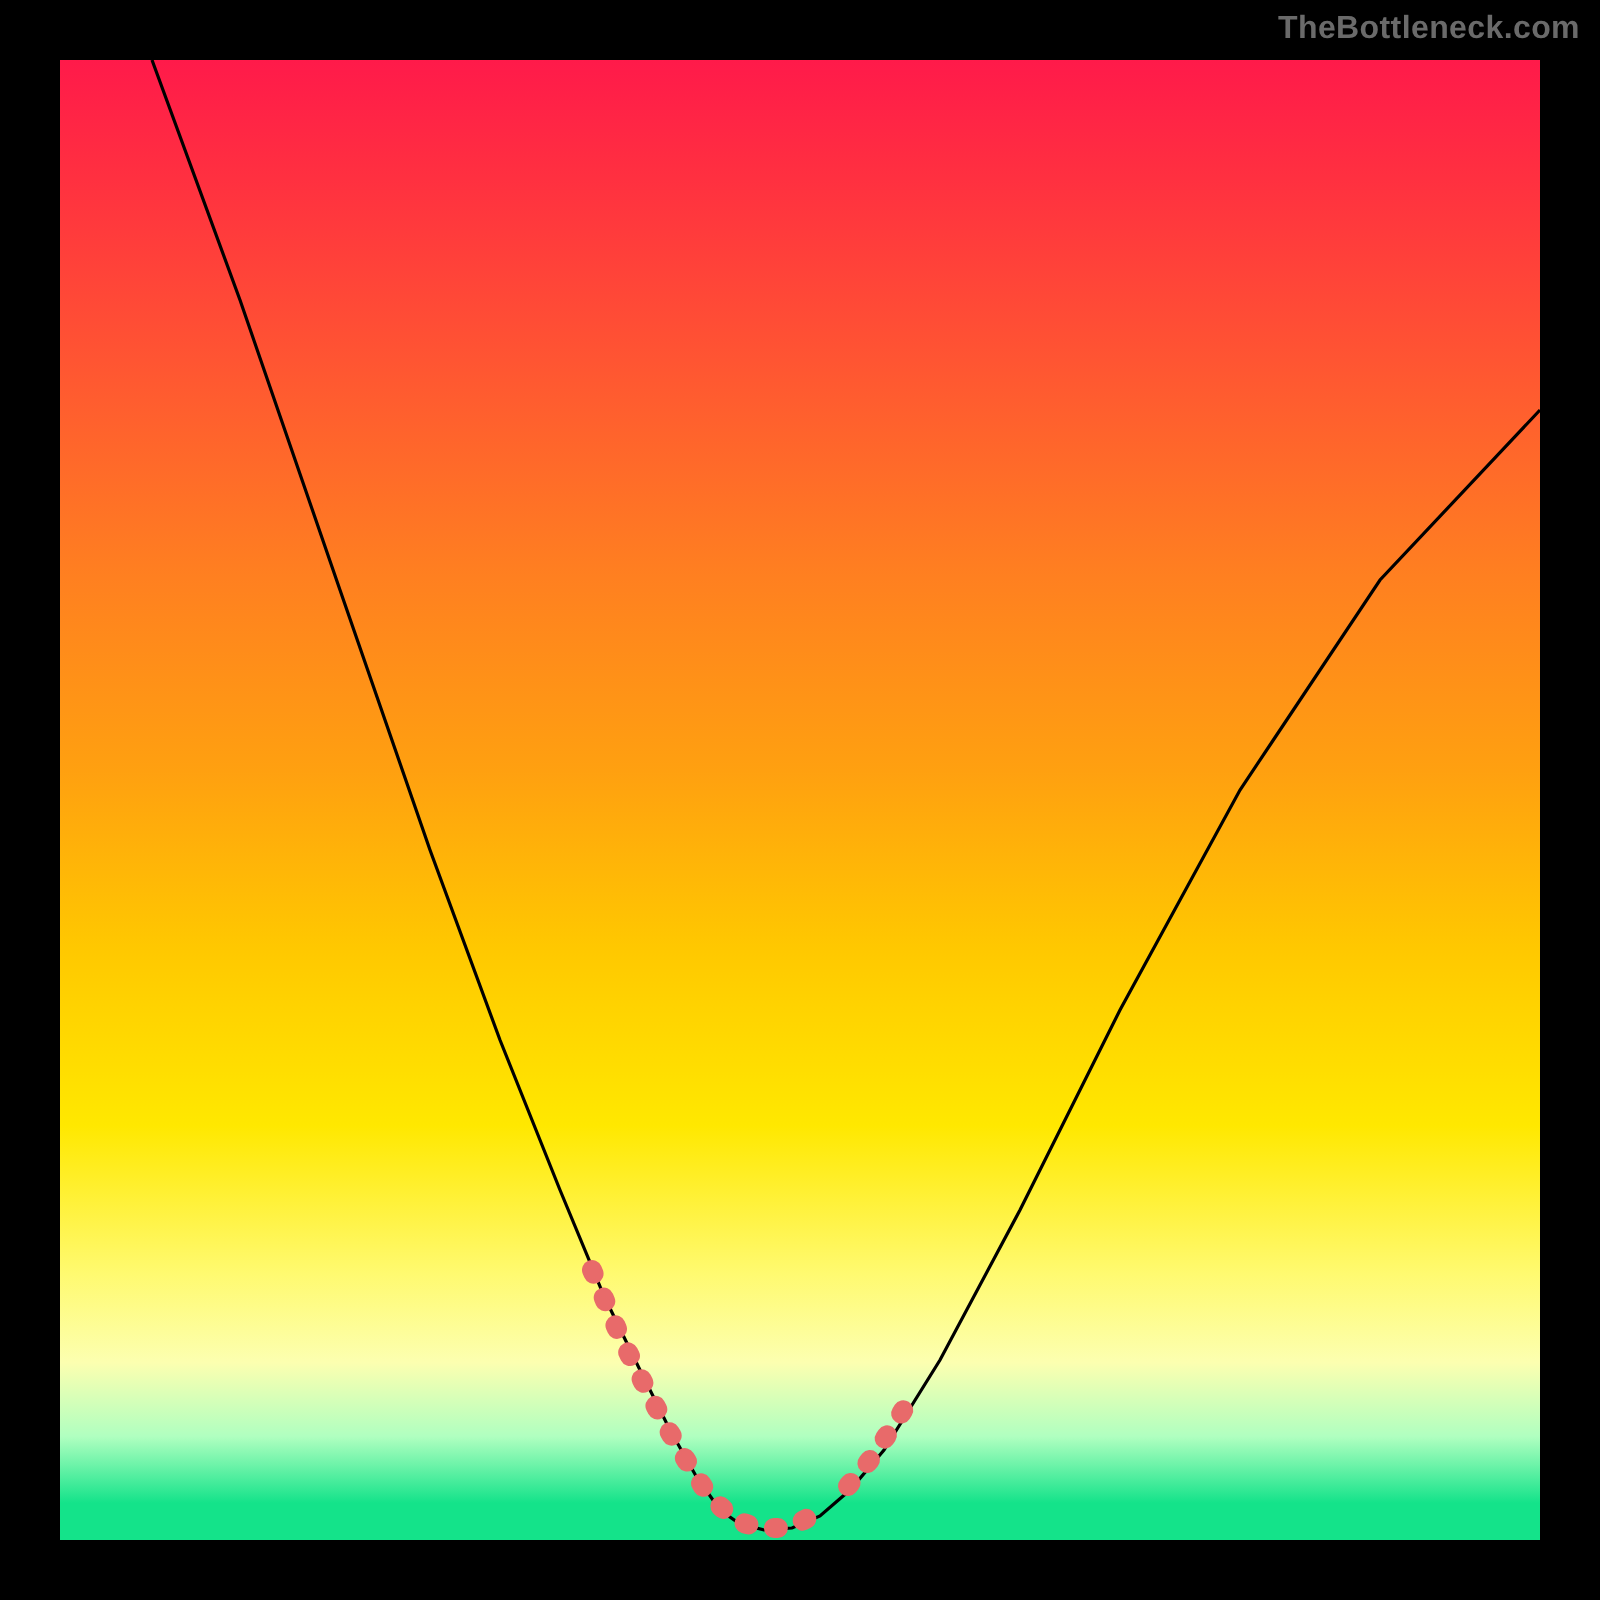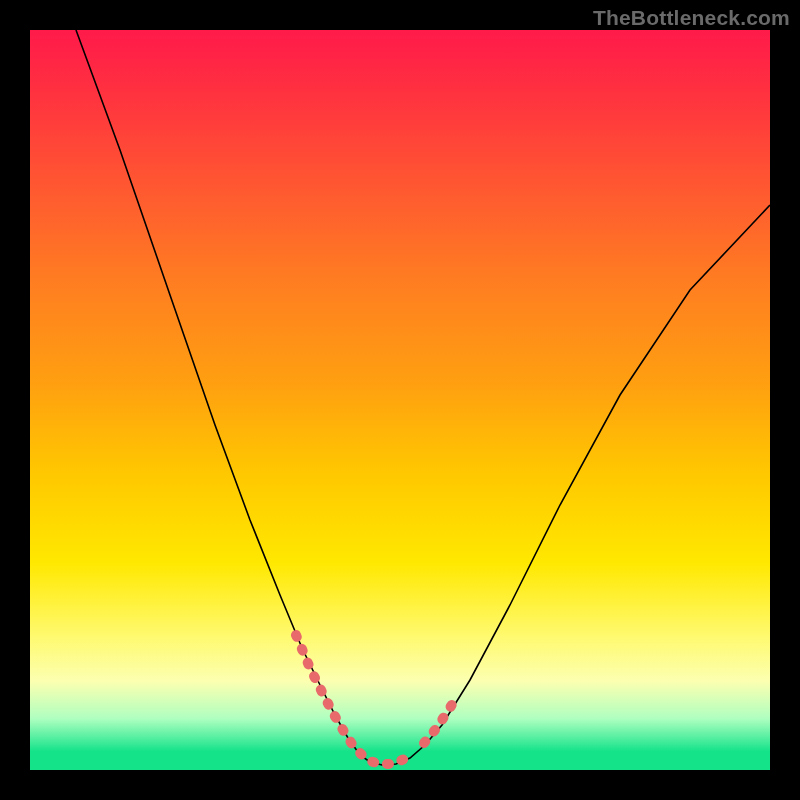--- a/index.html
+++ b/index.html
@@ -30,21 +30,21 @@
       #b0ffc0 93%,
       #14e38a 97.5%,
       #14e38a 100%
     );
   }
   .watermark {
     position: absolute;
     top: 6px;
     right: 10px;
     font-family: Arial, Helvetica, sans-serif;
-    font-size: 21px;
+    font-size: 16px;
     font-weight: 600;
     color: #6a6a6a;
     letter-spacing: 0.2px;
     z-index: 5;
   }
   svg.curve {
     position: absolute;
     left: 0;
     top: 0;
     width: 740px;

